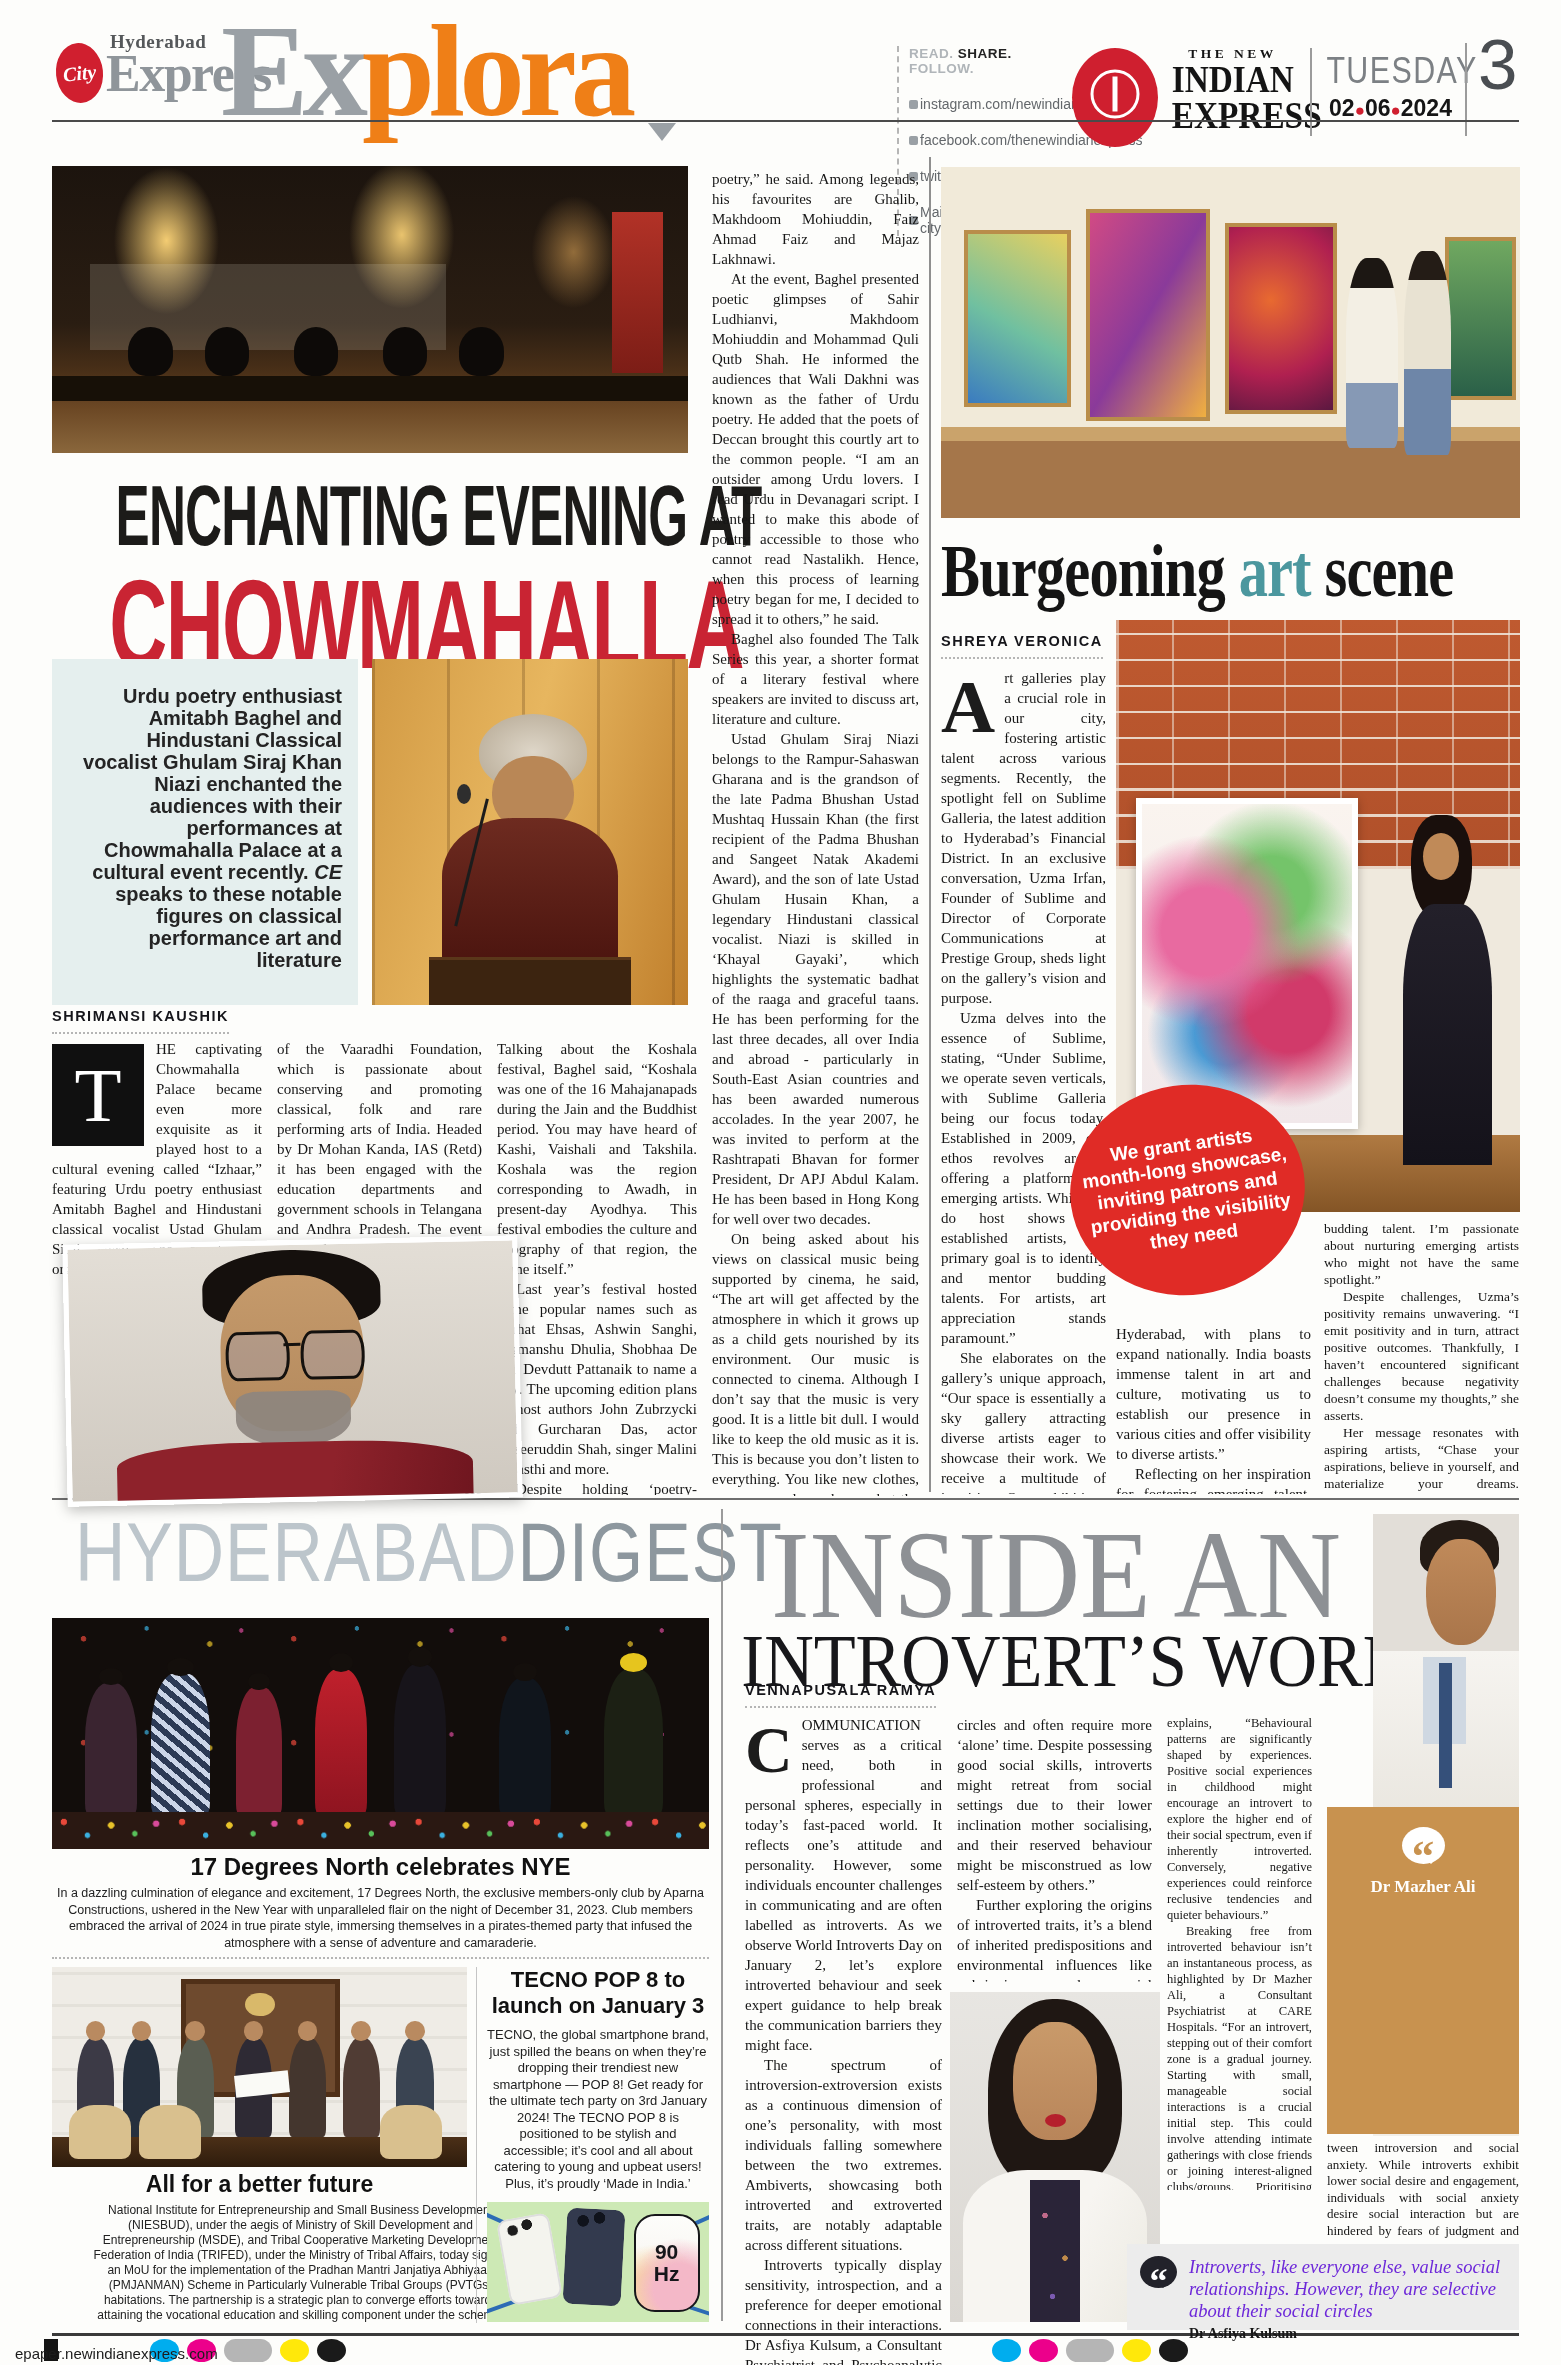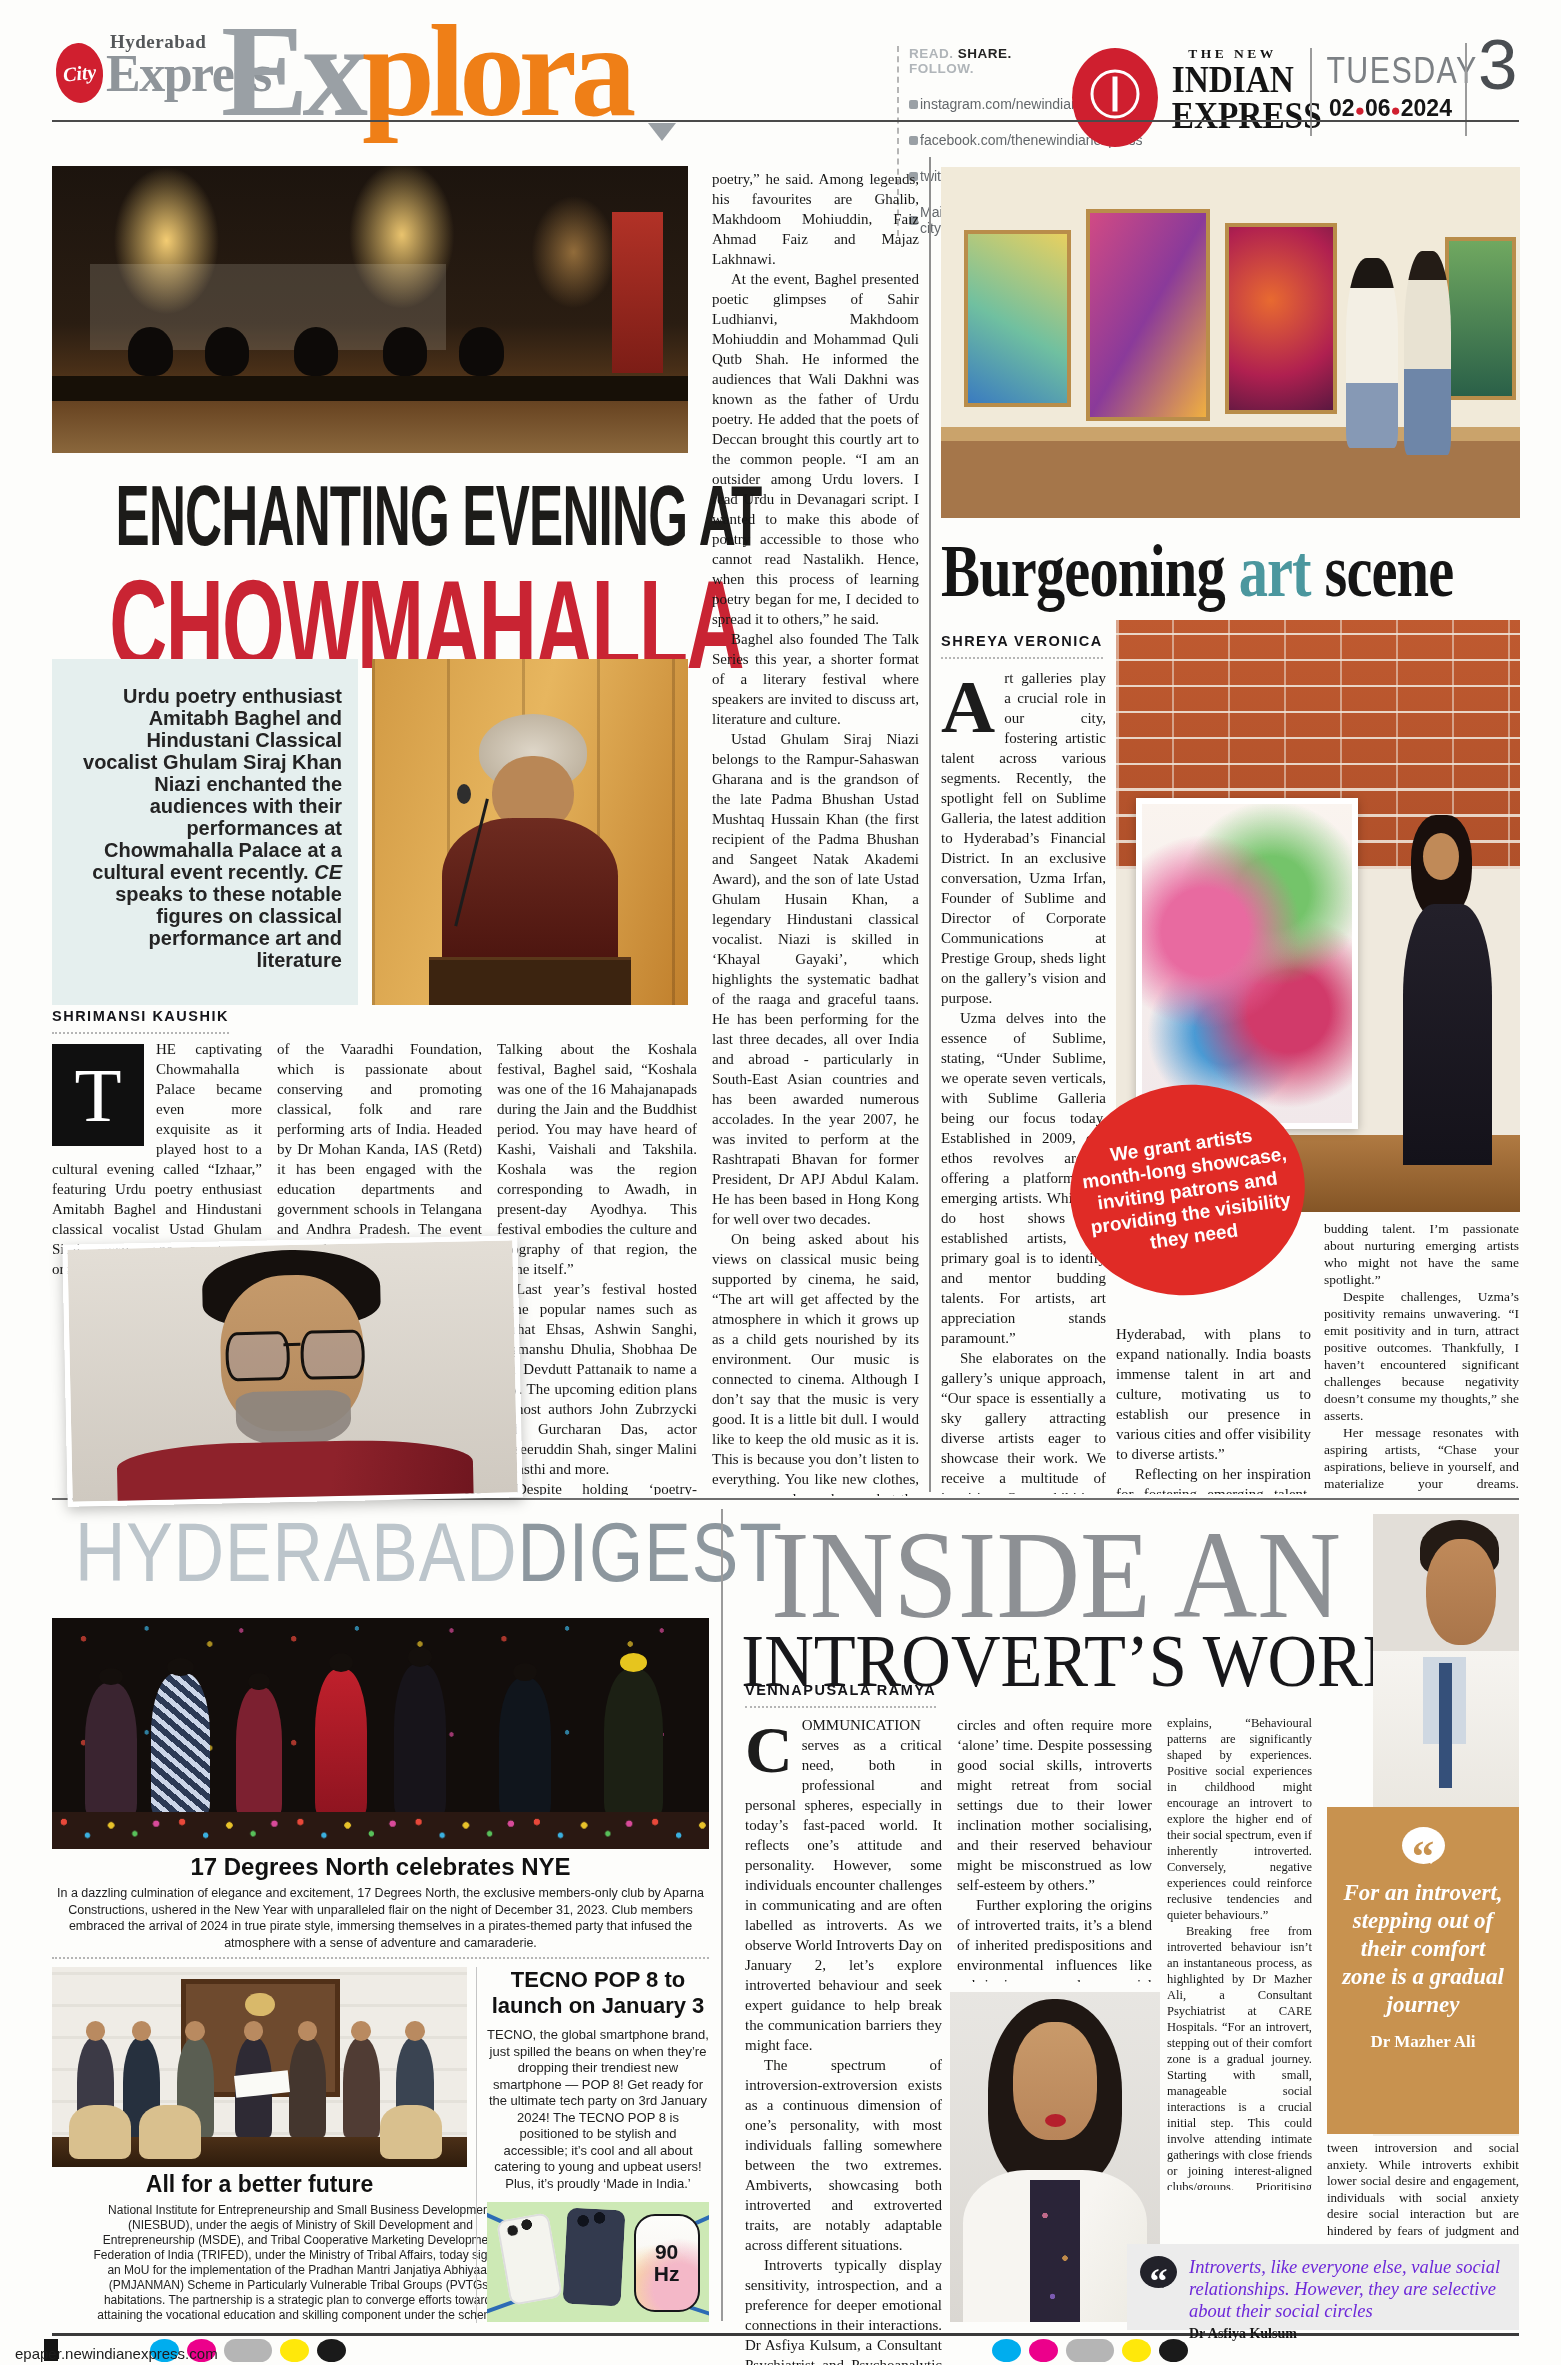--- a/index.html
+++ b/index.html
@@ -480,21 +480,20 @@
     <div class="mz-hair"></div>
       <div class="mz-face"></div>
       <div class="mz-coat"></div>
     <div class="mz-shirt"></div>
       <div class="mz-tie"></div>
   </div>
   <div class="abs" id="mazher-quote">
     <div class="qbubble white">
         <span class="qg">“</span>
       </div>
-    <div class="qt">For an introvert, stepping out of their comfort zone is a gradual journey</div>
     <div class="attr">Dr Mazher Ali</div>
   </div>
 
   <div class="photo" id="photo-asfiya">
     <div class="as-hair"></div>
       <div class="as-face"></div>
       <div class="as-lips"></div>
     <div class="as-coat"></div>
       <div class="as-collar"></div>
   </div>

